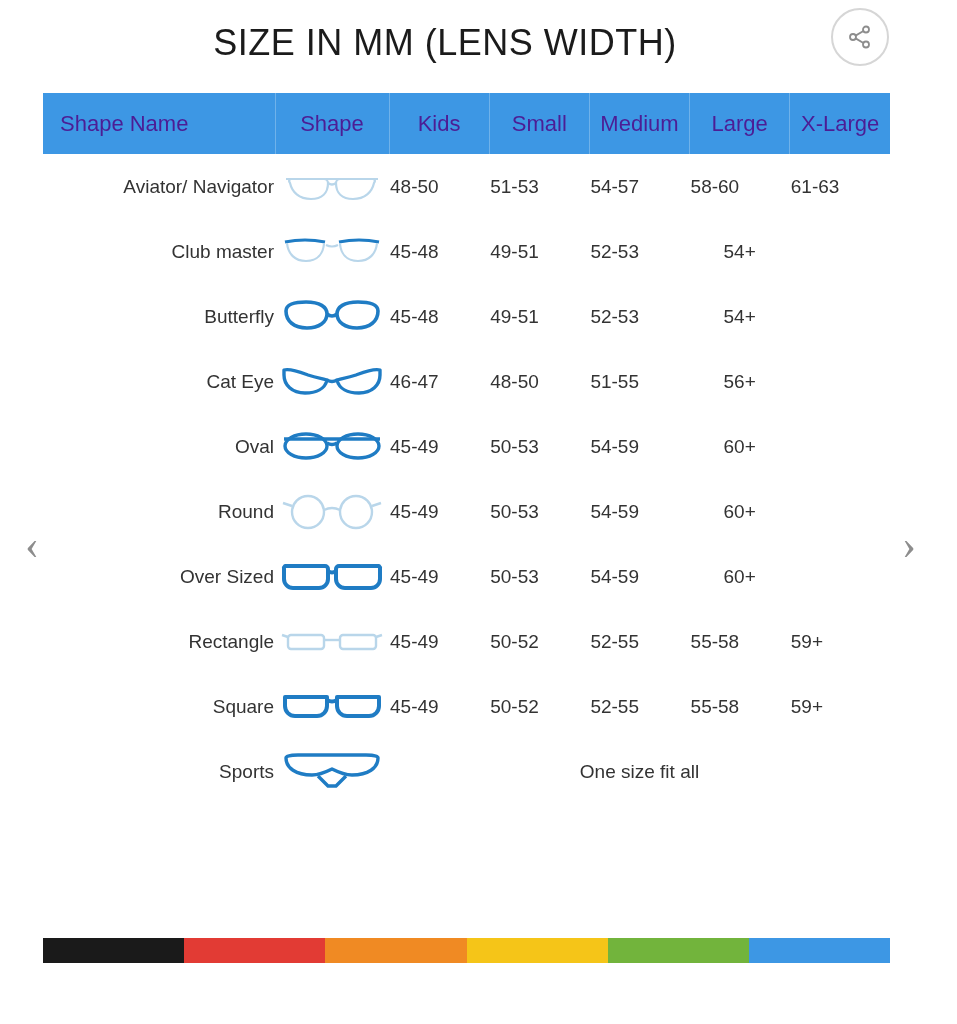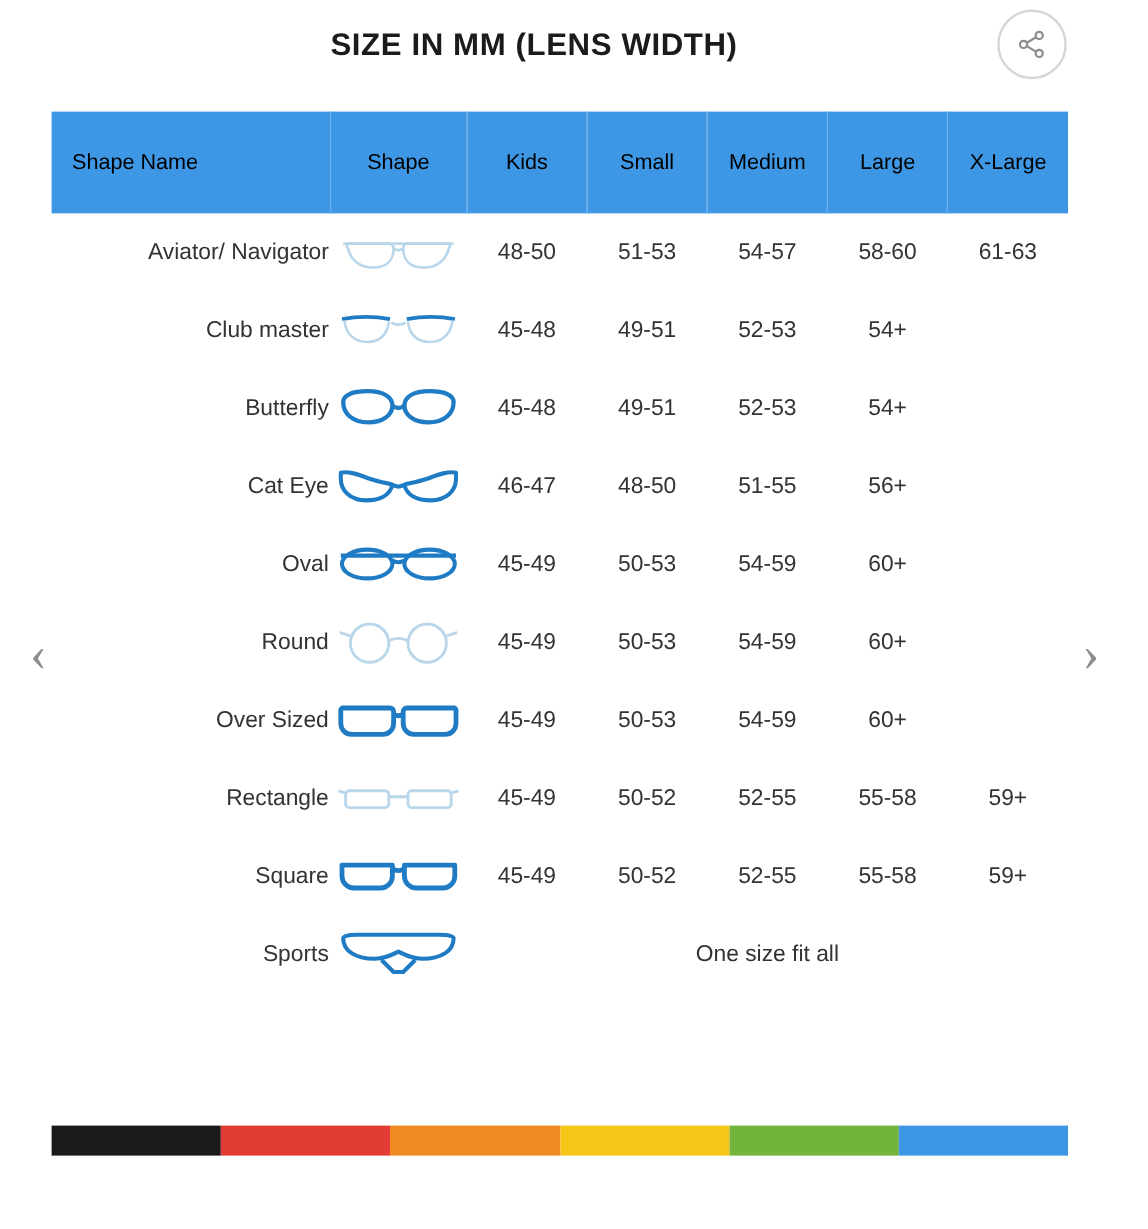--- a/index.html
+++ b/index.html
@@ -20,22 +20,22 @@
     height: 1024px;
     background: #ffffff;
   }
   
   .title {
     position: absolute;
     top: 22px;
     left: 0;
     width: 890px;
     text-align: center;
-    font-size: 26px;
-    font-weight: bold;
+    font-size: 36px;
+    font-weight: normal;
     color: #1b1b1b;
     letter-spacing: 0.5px;
   }
   .share-btn {
     position: absolute;
     top: 8px;
     right: 68px;
     width: 58px;
     height: 58px;
     border-radius: 50%;
@@ -73,41 +73,41 @@
     top: 93px;
     width: 847px;
   }
   table.sizechart {
     border-collapse: collapse;
     width: 847px;
     table-layout: fixed;
   }
   table.sizechart thead th {
     background: #3d97e4;
-    color: #000000;
+    color: #4c1d95;
     font-weight: normal;
-    font-size: 18px;
-    height: 85px;
+    font-size: 22px;
+    height: 61px;
     vertical-align: middle;
     border-right: 1px solid #6fb2ea;
     box-sizing: border-box;
   }
   table.sizechart thead th:last-child { border-right: none; }
   table.sizechart tbody td {
     font-size: 19px;
     color: #333333;
     height: 63px;
     vertical-align: middle;
     background: #ffffff;
   }
   .col-name   { width: 232px; text-align: left; padding-left: 17px; }
   .col-shape  { width: 114px; text-align: center; }
   .col-size   { }
   td.col-name { color: #3b3b3b; font-size: 20px; text-align: right; }
-  td.col-size { text-align: center; }
+  td.col-size { text-align: left; }
   td.size-left { text-align: center; }
   .one-size {
     text-align: center;
     font-size: 20px;
     color: #333333;
   }
   .shape-cell svg { display: block; margin: 0 auto; }
 
   
   .colorbar {

